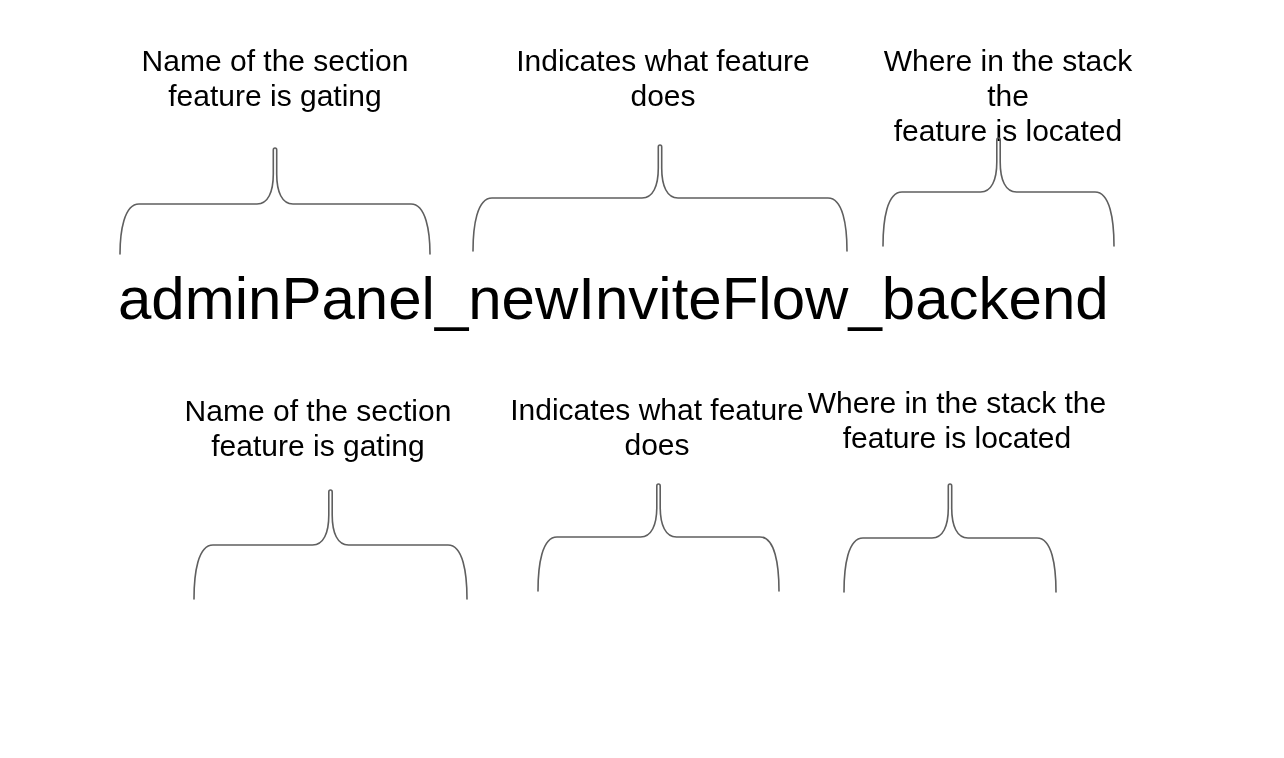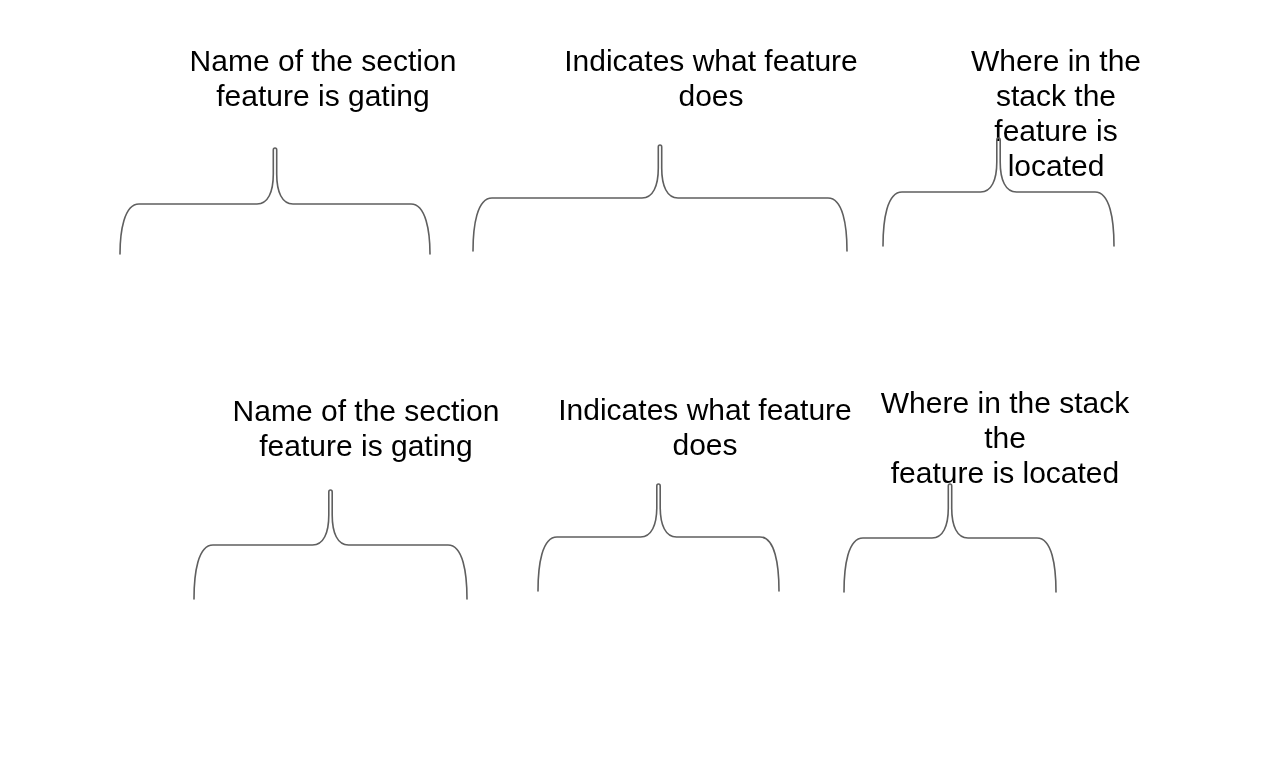--- a/index.html
+++ b/index.html
@@ -17,21 +17,20 @@
     color: #000000;
   }
   .label {
     position: absolute;
     transform: translateX(-50%);
     text-align: center;
     white-space: pre-line;
     font-size: 30px;
     line-height: 35px;
     color: #000000;
-    margin-left: 48px;
   }
   .flag {
     position: absolute;
     line-height: 1;
     white-space: nowrap;
     color: #000000;
     letter-spacing: 0;
   }
   .flag-1 { left: 118px; top: 269px; font-size: 60px; }
   .flag-2 { left: 189px; top: 632px; font-size: 59px; }
@@ -69,20 +68,21 @@
   <svg class="brace b1a" width="312" height="108" viewBox="0 0 312 108">
       <path d="M 1 107 C 1 85 5 57 20 57 L 138 57 C 149 57 154.3 45 154.3 27 L 154.3 3 Q 154.3 1 156 1 Q 157.7 1 157.7 3 L 157.7 27 C 157.7 45 163 57 174 57 L 292 57 C 307 57 311 85 311 107" fill="none" stroke="#5f5f5f" stroke-width="1.6" stroke-linecap="round"></path>
     </svg>
   <svg class="brace b2a" width="376" height="108" viewBox="0 0 376 108">
       <path d="M 1 107 C 1 82 5 54 20 54 L 170 54 C 181 54 186.3 42 186.3 24 L 186.3 3 Q 186.3 1 188 1 Q 189.7 1 189.7 3 L 189.7 24 C 189.7 42 195 54 206 54 L 356 54 C 371 54 375 82 375 107" fill="none" stroke="#5f5f5f" stroke-width="1.6" stroke-linecap="round"></path>
     </svg>
   <svg class="brace b3a" width="233" height="110" viewBox="0 0 233 110">
       <path d="M 1 109 C 1 83 5 55 20 55 L 98.5 55 C 109.5 55 114.8 43 114.8 25 L 114.8 3 Q 114.8 1 116.5 1 Q 118.2 1 118.2 3 L 118.2 25 C 118.2 43 123.5 55 134.5 55 L 213 55 C 228 55 232 83 232 109" fill="none" stroke="#5f5f5f" stroke-width="1.6" stroke-linecap="round"></path>
     </svg>
 
+  <div class="flag flag-1">adminPanel_newInviteFlow_backend</div>
 
   <div class="label l1b">Name of the section
 feature is gating</div>
   <div class="label l2b">Indicates what feature
 does</div>
   <div class="label l3b">Where in the stack the
 feature is located</div>
 
   <svg class="brace b1b" width="275" height="111" viewBox="0 0 275 111">
       <path d="M 1 110 C 1 84 5 56 20 56 L 119.5 56 C 130.5 56 135.8 44 135.8 26 L 135.8 3 Q 135.8 1 137.5 1 Q 139.2 1 139.2 3 L 139.2 26 C 139.2 44 144.5 56 155.5 56 L 255 56 C 270 56 274 84 274 110" fill="none" stroke="#5f5f5f" stroke-width="1.6" stroke-linecap="round"></path>

